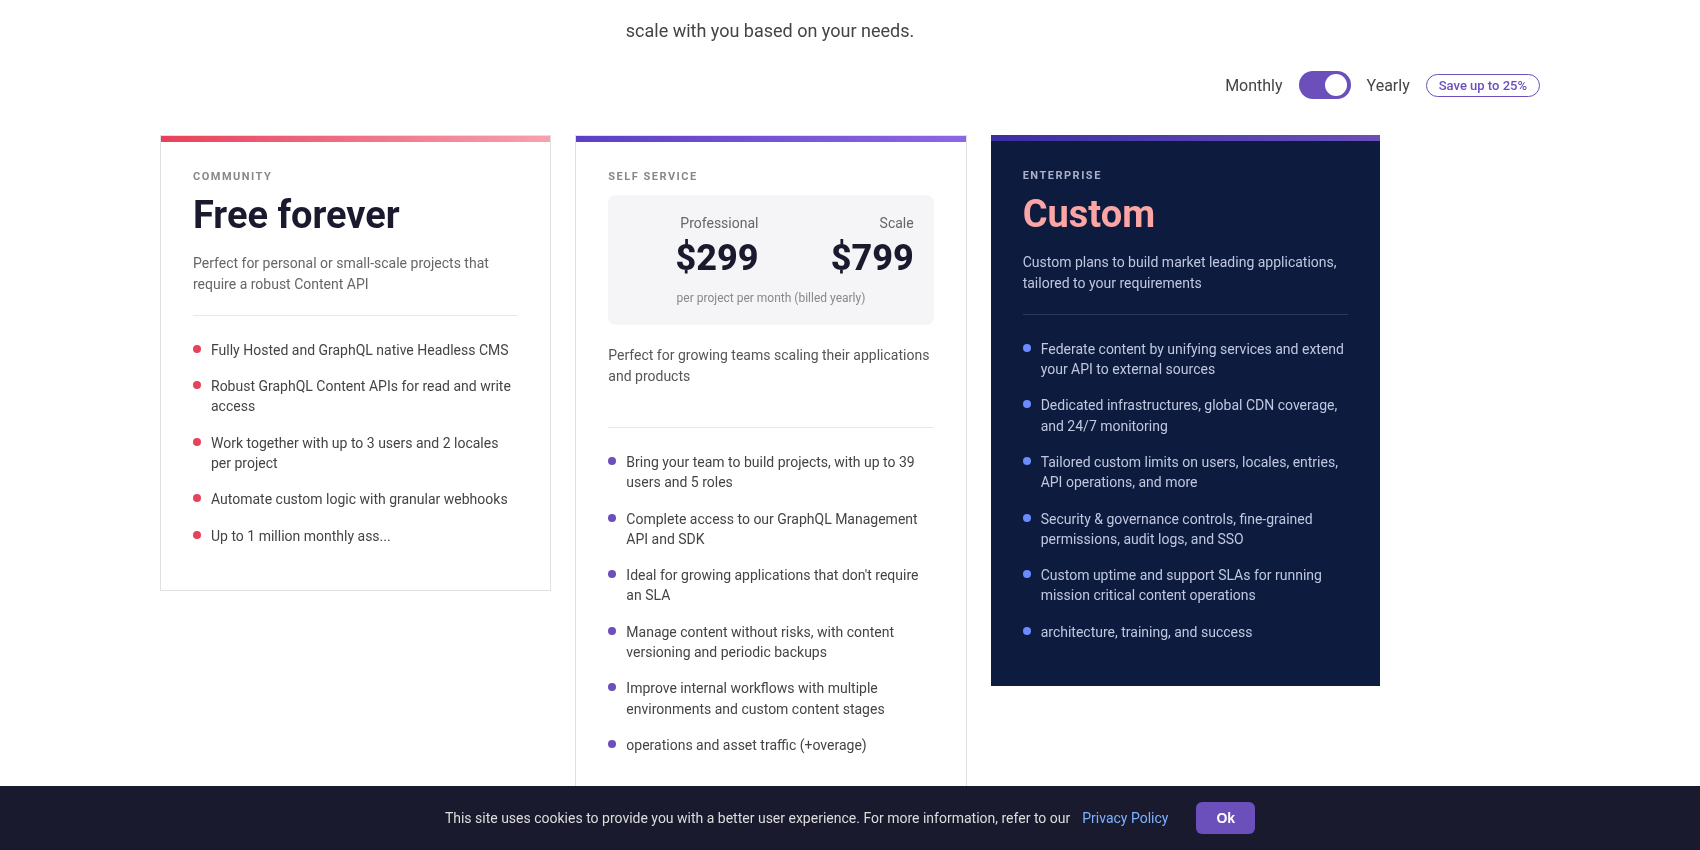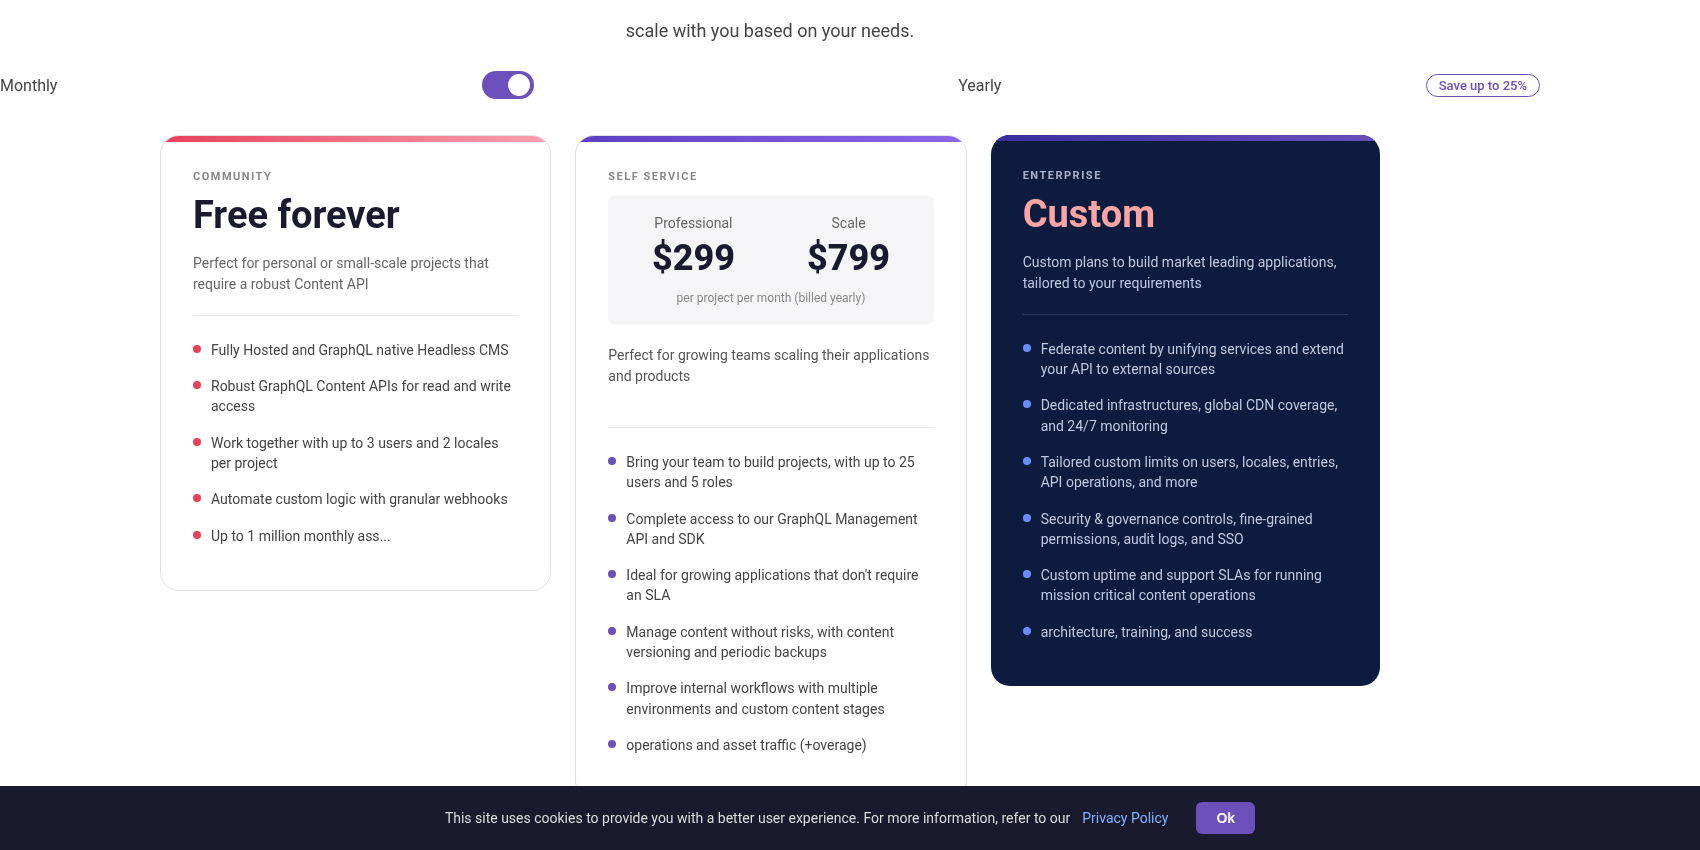--- a/index.html
+++ b/index.html
@@ -22,21 +22,21 @@
       text-align: center;
       padding: 20px 0 30px;
       font-size: 18px;
       color: #444;
     }
 
     
     .billing-toggle {
       display: flex;
       align-items: center;
-      justify-content: space-between;
+      justify-content: flex-end;
       gap: 16px;
       padding-bottom: 36px;
     }
 
     .billing-label {
       font-size: 16px;
       color: #444;
     }
 
     .toggle-switch {
@@ -74,21 +74,21 @@
       display: flex;
       justify-content: center;
       gap: 0;
       padding: 0 160px;
       align-items: flex-start;
     }
 
     
     .card {
       flex: 1;
-      border-radius: 19px;
+      border-radius: 0;
       overflow: hidden;
       position: relative;
       border: 1px solid #e0e0e0;
       background: #fff;
     }
 
     .card + .card {
       margin-left: 24px;
     }
 
@@ -169,21 +169,21 @@
 
     .price-box-row {
       display: flex;
       justify-content: space-between;
       align-items: flex-start;
       margin-bottom: 8px;
     }
 
     .price-col {
       flex: 1;
-      text-align: center;
+      text-align: right;
     }
 
     .price-col-divider {
       width: 1px;
       background: #ddd;
       margin: 0 12px;
     }
 
     .price-col-label {
       font-size: 14px;
@@ -371,21 +371,21 @@
           </div>
           <div class="price-per">per project per month (billed yearly)</div>
         </div>
 
         <div class="self-service-description">Perfect for growing teams scaling their applications and products</div>
       </div>
       <div class="card-divider"></div>
       <div class="card-features">
         <div class="feature-item">
           <span class="feature-bullet"></span>
-          <span>Bring your team to build projects, with up to 25 users and 5 roles</span>
+          <span>Bring your team to build projects, with up to 39 users and 5 roles</span>
         </div>
         <div class="feature-item">
           <span class="feature-bullet"></span>
           <span>Complete access to our GraphQL Management API and SDK</span>
         </div>
         <div class="feature-item">
           <span class="feature-bullet"></span>
           <span>Ideal for growing applications that don't require an SLA</span>
         </div>
         <div class="feature-item">

